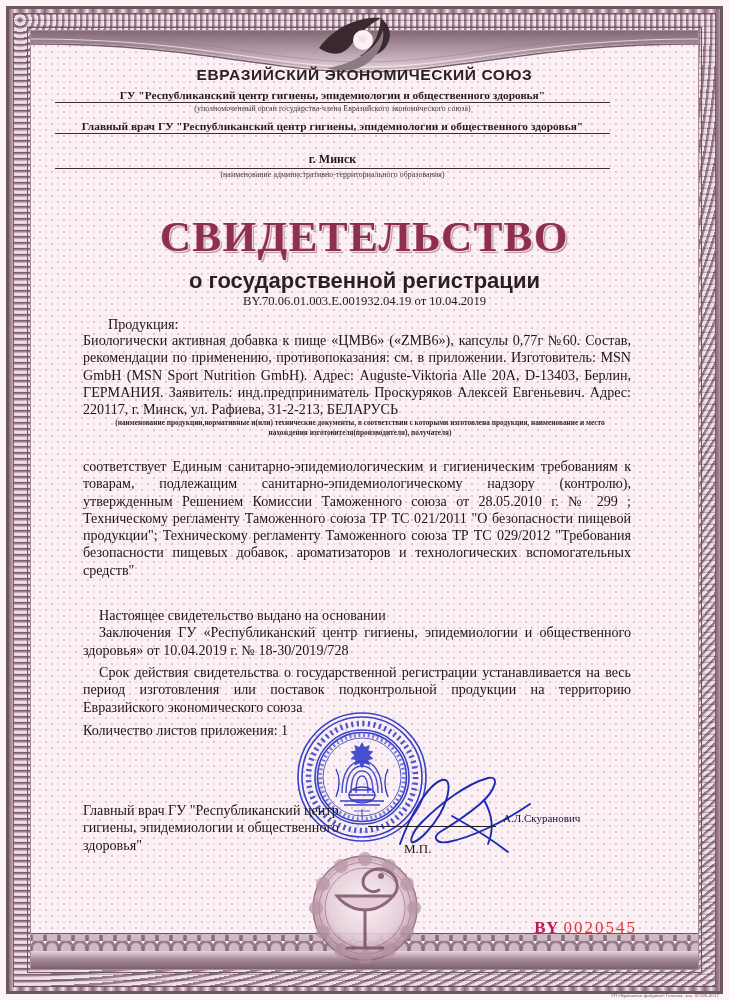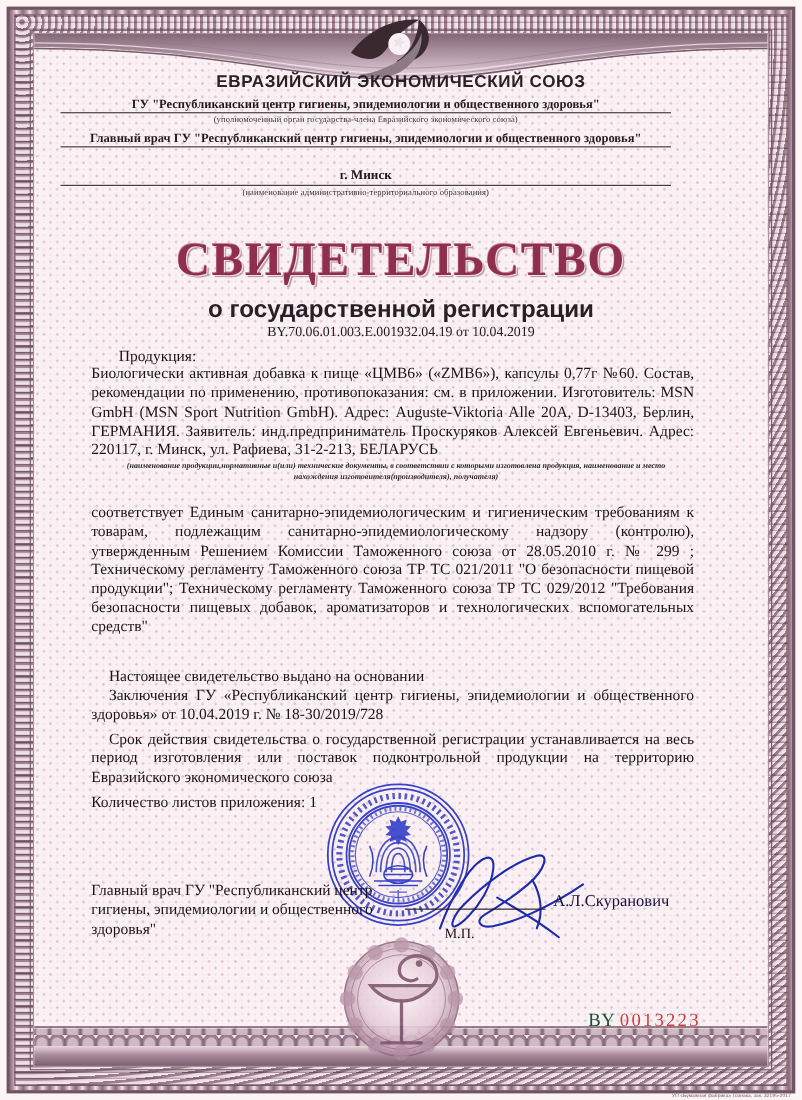--- a/index.html
+++ b/index.html
@@ -176,21 +176,20 @@
     text-align: justify;
   }
 
   .prod-label { left: 83px; top: 316px; width: 545px; text-align: left; margin-left: 25px; }
   .prod-body  { left: 83px; top: 332px; width: 548px; }
 
   .caption-small {
     position: absolute;
     left: 95px; top: 418px; width: 530px;
     font-size: 7.3px;
-    font-style: italic;
     font-weight: bold;
     text-align: center;
     line-height: 10px;
     color: #32262b;
   }
 
   .sec-compliance { left: 83px; top: 446px; width: 548px; margin-top: 12px; }
   .sec-registered { left: 83px; top: 568px; width: 548px; }
   .sec-basis      { left: 83px; top: 607px; width: 548px; }
   .sec-validity   { left: 83px; top: 664px; width: 548px; }
@@ -207,21 +206,21 @@
   }
 
   .sig-rule {
     position: absolute;
     left: 368px; top: 826px; width: 128px;
     border-bottom: 1px solid #241a1e;
   }
   .sig-name {
     position: absolute;
     left: 503px; top: 812px;
-    font-size: 15px;
+    font-size: 11px;
     color: #171046;
   }
   .mp-mark {
     position: absolute;
     left: 404px; top: 841px;
     font-size: 13px;
     color: #1e1418;
   }
 
   
@@ -247,21 +246,21 @@
     opacity: 0.88;
   }
 
   .serial {
     position: absolute;
     right: 92px; bottom: 62px;
     font-family: "Liberation Serif", serif;
     font-size: 17px;
     letter-spacing: 0.5px;
   }
-  .serial .pfx { color: #14532d; font-weight: normal; }
+  .serial .pfx { color: #be185d; font-weight: bold; }
   .serial .num { color: #d63a3a; letter-spacing: 2px; }
 
   .micro-footer {
     position: absolute;
     right: 10px; bottom: 2px;
     font-size: 4.4px;
     color: #6e5562;
     letter-spacing: 0.1px;
     font-family: "Liberation Sans", sans-serif;
   }
@@ -449,18 +448,18 @@
         <path d="M36,48 C36,48 46,62 64,62 C82,62 92,48 92,48 Z" fill="#e2c9d5"></path>
         <path d="M64,62 L64,100"></path>
         <path d="M46,100 L82,100"></path>
         <path d="M92,48 C100,40 96,26 84,22 C72,18 62,26 62,34 C62,42 72,46 78,42"></path>
       </g>
       <circle cx="80" cy="28" r="3" fill="#7c546a"></circle>
     </svg>
 
     <div class="serial">
       <span class="pfx">BY</span>
-      <span class="num">0013223</span>
+      <span class="num">0020545</span>
     </div>
 
     <div class="micro-footer">УП «Бумажная фабрика» Гознака, зак. 32195-2017</div>
   </div>
 </div>
 
 </body></html>

